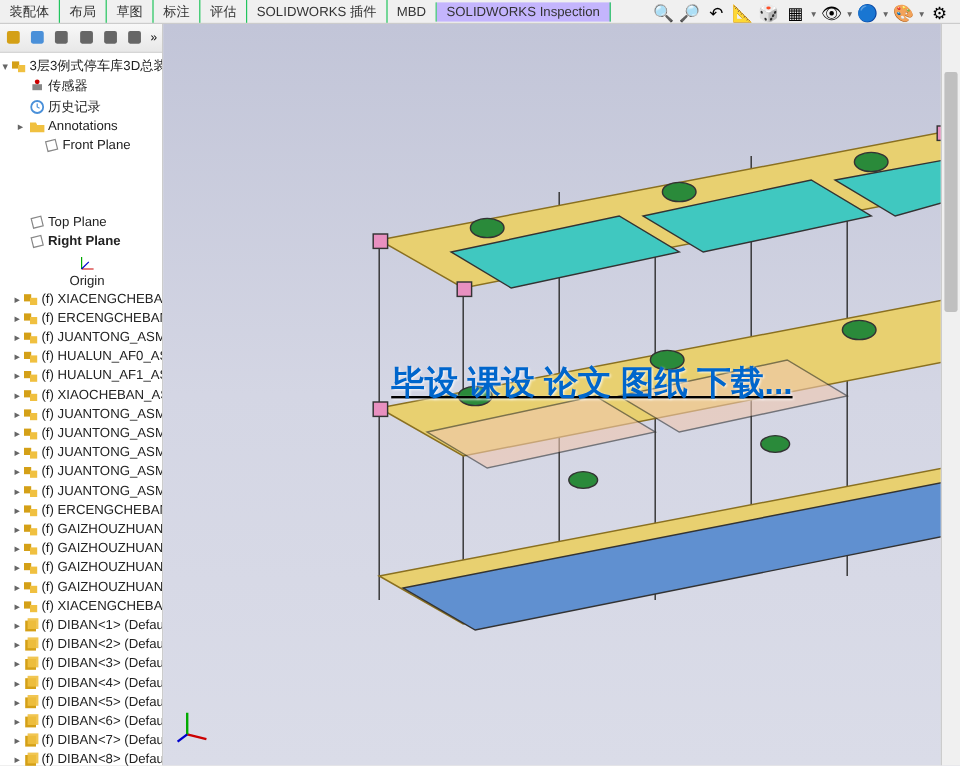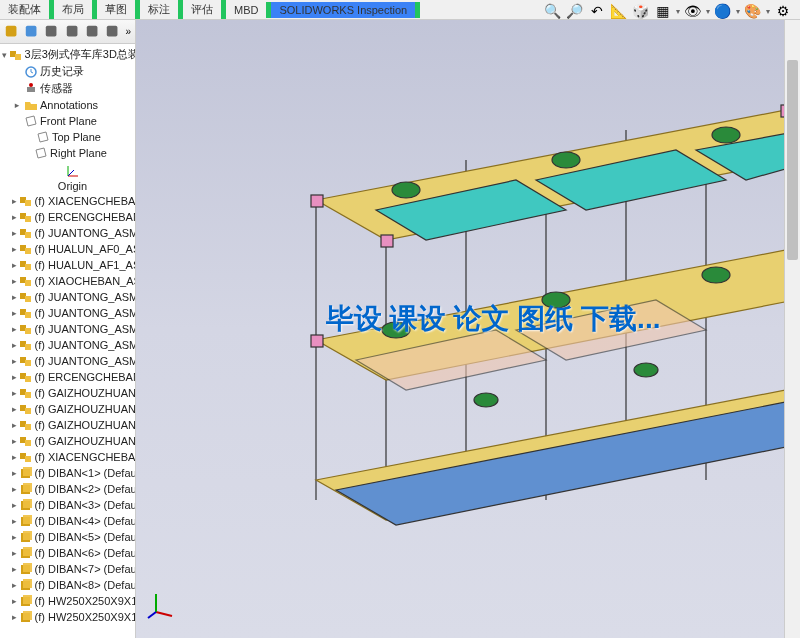--- a/index.html
+++ b/index.html
@@ -1,55 +1,56 @@
 <!DOCTYPE html>
 <html><head>
 <meta charset="utf-8">
 <style>
 * { margin: 0; padding: 0; box-sizing: border-box; font-family: "Microsoft YaHei", Arial, sans-serif; }
 body { width: 800px; height: 638px; overflow: hidden; background: #e8e8e8; position: relative; }
 
 .tabs-bar { height: 20px; background: #f0f0f0; border-bottom: 1px solid #ccc; display: flex; align-items: center; font-size: 11px; }
-.tab { padding: 2px 8px; border-right: 5px solid #22c55e; cursor: pointer; color: #333; }
-.tab.active { background: #3b82f6; }
+.tab { padding: 2px 8px; border-right: 1px solid #22c55e; cursor: pointer; color: #333; }
+.tab.active { background: #c4b5fd; }
 
 .toolbar-top { position: absolute; right: 8px; top: 2px; display: flex; gap: 4px; align-items: center; }
 .tool-icon { width: 18px; height: 18px; display: flex; align-items: center; justify-content: center; cursor: pointer; font-size: 14px; }
 
 .main { display: flex; height: calc(100% - 20px); }
 
 .sidebar { width: 136px; background: #fff; border-right: 1px solid #ccc; display: flex; flex-direction: column; overflow: hidden; }
 .sidebar-tabs { height: 24px; background: linear-gradient(#f8f8f8,#e8e8e8); border-bottom: 1px solid #ccc; display: flex; align-items: center; padding: 0 4px; gap: 6px; }
 .st-icon { width: 16px; height: 16px; display: flex; align-items: center; justify-content: center; cursor: pointer; }
 
 .tree { flex: 1; overflow-y: auto; font-size: 11px; color: #222; padding: 2px 0; }
 .tree-item { display: flex; align-items: center; padding: 1px 2px; white-space: nowrap; gap: 2px; cursor: pointer; }
 .exp { width: 10px; text-align: center; color: #666; font-size: 9px; }
 .node-icon { width: 14px; height: 14px; display: flex; align-items: center; justify-content: center; }
 .node-icon svg { width: 14px; height: 14px; }
 
 .viewport { flex: 1; position: relative; background: linear-gradient(180deg, #c2c5d8 0%, #d4d6e4 50%, #dadce8 100%); overflow: hidden; }
 .model { position: absolute; left: 150px; top: 60px; width: 560px; height: 460px; }
 .triad { position: absolute; left: 10px; bottom: 18px; width: 30px; height: 30px; }
-.watermark { position: absolute; top: 280px; left: 190px; font-size: 28px; font-weight: bold; pointer-events: none; }
+.watermark { position: absolute; top: 280px; left: 190px; font-size: 28px; font-weight: bold; pointer-events: none; text-decoration: underline; }
 .wm1 { color: #0066cc; text-shadow: 1px 1px 2px rgba(255,255,255,0.8); }
 .wm2 { color: #cc0000; font-size: 32px; font-style: italic; text-shadow: 1px 1px 2px rgba(255,255,255,0.8); }
 
 .scrollbar-v { position: absolute; right: 0; top: 20px; bottom: 0; width: 16px; background: #f0f0f0; border-left: 1px solid #ccc; }
 .scroll-thumb { position: absolute; left: 2px; right: 2px; top: 40px; height: 200px; background: #c0c0c0; border-radius: 2px; }
 </style>
 </head>
 <body>
 
 <div class="tabs-bar" id="tabs-bar">
     <div class="tab">装配体</div>
     <div class="tab">布局</div>
     <div class="tab">草图</div>
     <div class="tab">标注</div>
     <div class="tab">评估</div>
+    <div class="tab">SOLIDWORKS 插件</div>
     <div class="tab">MBD</div>
     <div class="tab active">SOLIDWORKS Inspection</div>
   </div>
 
 <div class="toolbar-top" id="top-tools">
     <div class="tool-icon">🔍</div>
     <div class="tool-icon">🔎</div>
     <div class="tool-icon">↶</div>
     <div class="tool-icon">📐</div>
     <div class="tool-icon">🎲</div>
@@ -108,64 +109,64 @@
               <rect x="6" y="6" width="6" height="6" fill="#f0c040"></rect>
             </svg>
         </span>
         <span>3层3例式停车库3D总装图 (</span>
       </div>
       <div id="tree-body">
           <div class="tree-item" style="padding-left: 12px;">
             <span class="exp"></span>
             <span class="node-icon">
               <svg viewBox="0 0 14 14">
+                <rect x="3" y="5" width="8" height="5" fill="#888"></rect>
+                <circle cx="7" cy="3" r="2" fill="#c00"></circle>
+              </svg>
+            </span>
+            <span>传感器</span>
+          </div>
+          <div class="tree-item" style="padding-left: 12px;">
+            <span class="exp"></span>
+            <span class="node-icon">
+              <svg viewBox="0 0 14 14">
                 <circle cx="7" cy="7" r="5" fill="none" stroke="#4a90d9" stroke-width="1.5"></circle>
                 <path d="M7 4v3l2 1" stroke="#4a90d9" fill="none"></path>
               </svg>
             </span>
             <span>历史记录</span>
           </div>
           <div class="tree-item" style="padding-left: 12px;">
-            <span class="exp"></span>
-            <span class="node-icon">
-              <svg viewBox="0 0 14 14">
-                <rect x="3" y="5" width="8" height="5" fill="#888"></rect>
-                <circle cx="7" cy="3" r="2" fill="#c00"></circle>
-              </svg>
-            </span>
-            <span>传感器</span>
-          </div>
-          <div class="tree-item" style="padding-left: 12px;">
             <span class="exp">▸</span>
             <span class="node-icon">
               <svg viewBox="0 0 14 14">
                 <path d="M1 4h5l1 2h6v6H1z" fill="#f0c040"></path>
               </svg>
             </span>
             <span>Annotations</span>
-          </div>
-          <div class="tree-item" style="padding-left: 12px;">
-            <span class="exp"></span>
-            <span class="node-icon">
-              <svg viewBox="0 0 14 14">
-                <path d="M2 4 L10 2 L12 10 L4 12 Z" fill="none" stroke="#888"></path>
-              </svg>
-            </span>
-            <span>Front Plane</span>
           </div>
           <div class="tree-item" style="padding-left: 24px;">
             <span class="exp"></span>
             <span class="node-icon">
               <svg viewBox="0 0 14 14">
                 <path d="M2 4 L10 2 L12 10 L4 12 Z" fill="none" stroke="#888"></path>
               </svg>
             </span>
+            <span>Front Plane</span>
+          </div>
+          <div class="tree-item" style="padding-left: 12px; margin-top: 48px;">
+            <span class="exp"></span>
+            <span class="node-icon">
+              <svg viewBox="0 0 14 14">
+                <path d="M2 4 L10 2 L12 10 L4 12 Z" fill="none" stroke="#888"></path>
+              </svg>
+            </span>
             <span>Top Plane</span>
           </div>
-          <div class="tree-item" style="padding-left: 22px;">
+          <div class="tree-item" style="padding-left: 12px; font-weight: bold;">
             <span class="exp"></span>
             <span class="node-icon">
               <svg viewBox="0 0 14 14">
                 <path d="M2 4 L10 2 L12 10 L4 12 Z" fill="none" stroke="#888"></path>
               </svg>
             </span>
             <span>Right Plane</span>
           </div>
           <div class="tree-item" style="padding-left: 12px; flex-direction: column;">
             <span class="exp"></span>

